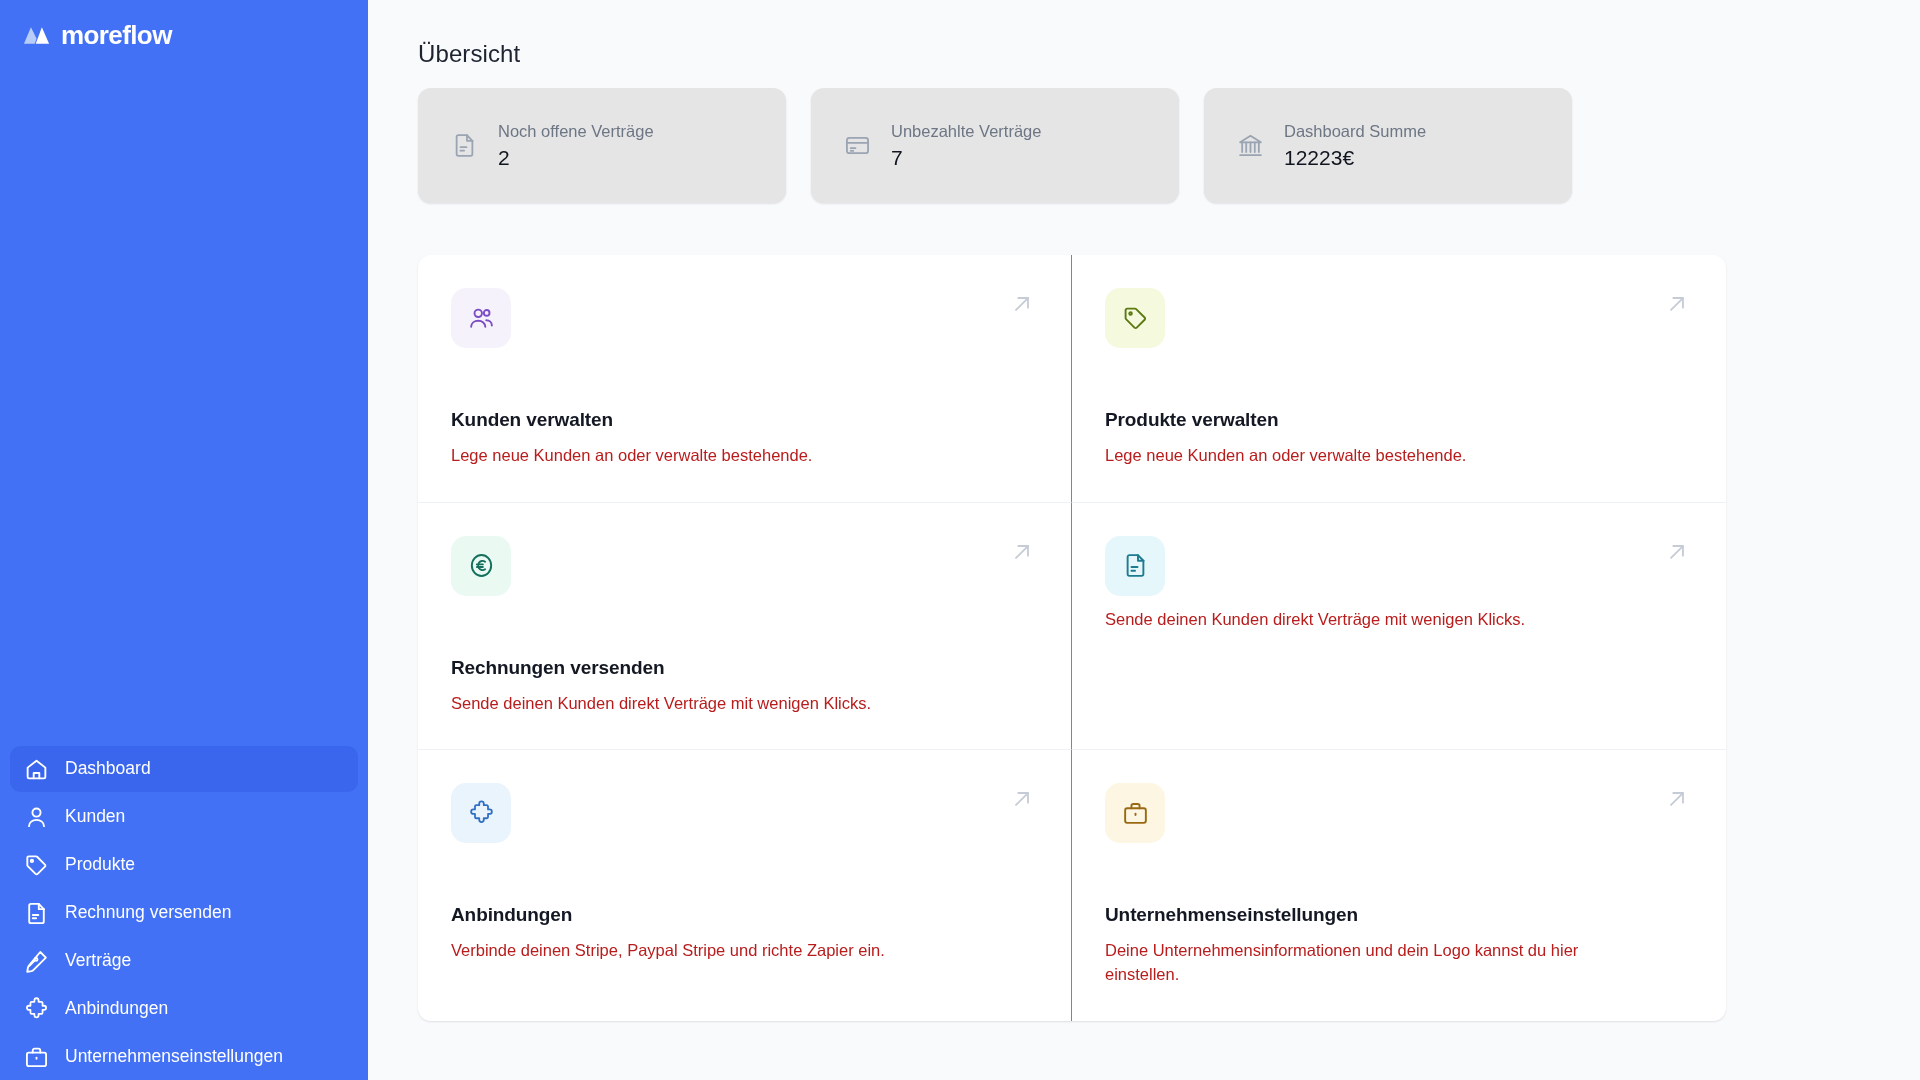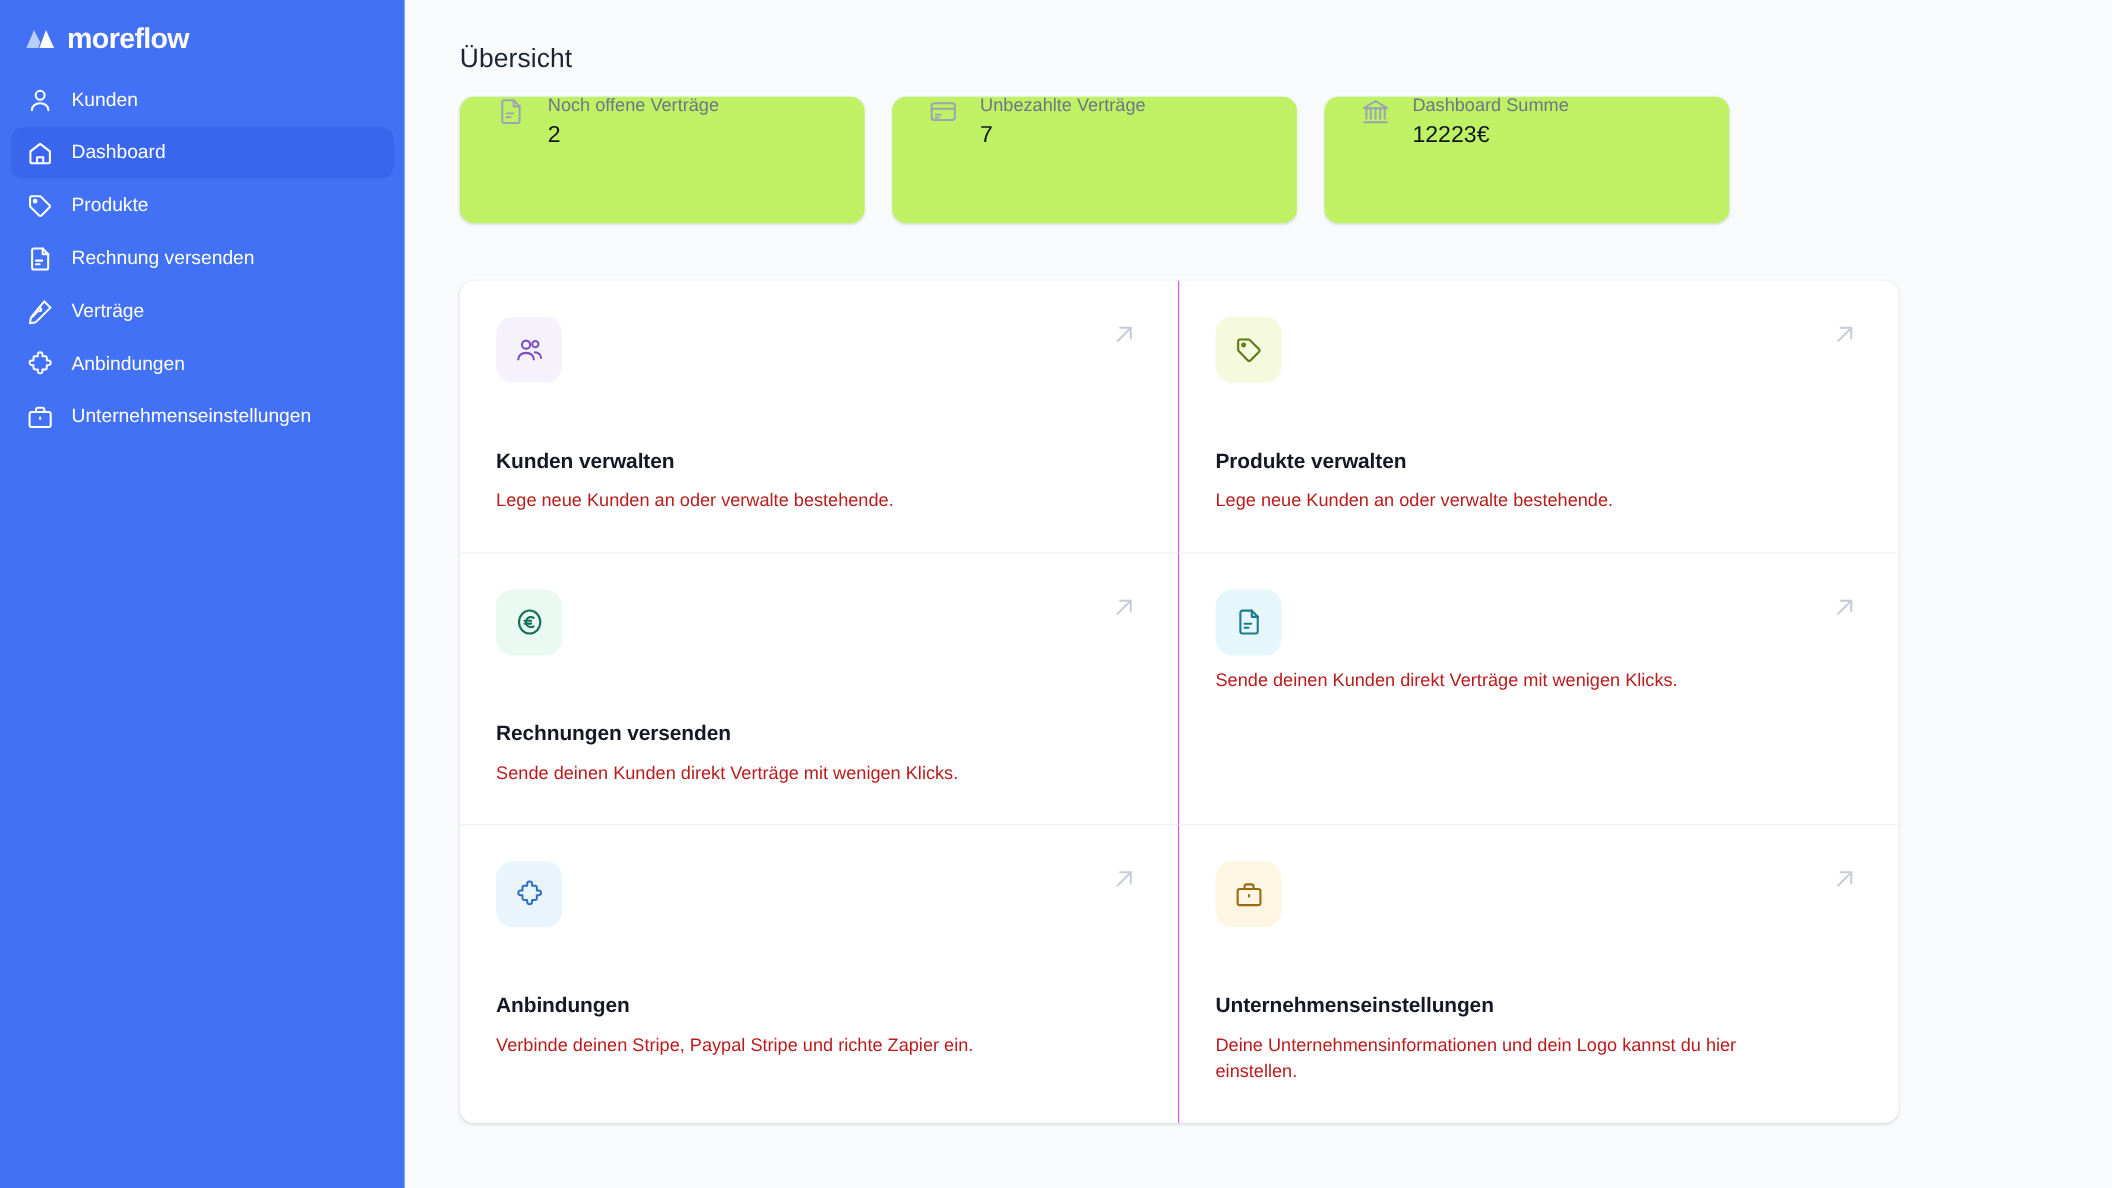--- a/index.html
+++ b/index.html
@@ -10,21 +10,21 @@
     background: #ffffff;
     overflow: hidden;
   }
   .app { display: flex; width: 1920px; height: 1080px; }
 
   
   .sidebar {
     width: 368px; min-width: 368px; height: 1080px;
     background: #4271f5;
     padding: 0 10px;
-    display: flex; flex-direction: column;
+    display: flex; flex-direction: column; justify-content: space-between;
   }
   .logo-wrap {
     display: flex; align-items: center; gap: 9px;
     padding: 22px 0 18px 13px;
   }
   .logo-mark { width: 29px; height: 22px; display: block; flex: none; }
   .logo-text {
     color: #ffffff; font-size: 26px; font-weight: 700;
     letter-spacing: -0.6px; line-height: 1;
   }
@@ -49,24 +49,24 @@
   }
   .page-title {
     font-size: 24px; font-weight: 400; color: #1e2330;
     margin-bottom: 20px; letter-spacing: 0.1px;
   }
 
   
   .stats { display: flex; gap: 25px; margin-bottom: 52px; }
   .stat-card {
     width: 368px; height: 115px;
-    background: #bef264;
+    background: #e5e5e5;
     border-radius: 13px;
     box-shadow: 0 1px 2px rgba(16,24,40,.06), 0 1px 3px rgba(16,24,40,.05);
-    display: flex; gap: 20px;
+    display: flex; align-items: center; gap: 20px;
     padding: 0 28px 0 33px;
   }
   .stat-ico { width: 27px; height: 27px; flex: none; color: #9aa4b2; display:block; }
   .stat-txt { display: flex; flex-direction: column; gap: 7px; }
   .stat-label { font-size: 16.5px; color: #6d7685; line-height: 1; }
   .stat-value { font-size: 21px; color: #11151f; font-weight: 400; line-height: 1; }
 
   
   .grid-panel {
     width: 1308px;
@@ -117,34 +117,34 @@
     <div class="logo-wrap">
       <svg class="logo-mark" viewBox="0 0 30 22" fill="none">
         <path d="M1 20 L8.2 3 L14 14.5 L12.2 20 Z" fill="#b9cdfb"></path>
         <path d="M13.2 20 L19.5 3 L27 20 Z" fill="#ffffff"></path>
       </svg>
       <span class="logo-text">moreflow</span>
     </div>
 
     <nav class="nav">
 
+      <div class="nav-item active">
+        <svg class="nav-ico" viewBox="0 0 24 24" fill="none" stroke="#fff" stroke-width="1.8" stroke-linecap="round" stroke-linejoin="round">
+          <path d="M3.5 10.2 L12 3.6 L20.5 10.2 V19.2 a1.3 1.3 0 0 1-1.3 1.3 H4.8 a1.3 1.3 0 0 1-1.3-1.3 Z"></path>
+          <path d="M9.3 20.5 v-5.2 h5.4 v5.2"></path>
+        </svg>
+        <span class="nav-label">Dashboard</span>
+      </div>
+
       <div class="nav-item">
         <svg class="nav-ico" viewBox="0 0 24 24" fill="none" stroke="#fff" stroke-width="1.8" stroke-linecap="round" stroke-linejoin="round">
           <circle cx="12" cy="7.3" r="3.9"></circle>
           <path d="M4.8 20.3 c0-3.6 3.2-6 7.2-6 s7.2 2.4 7.2 6"></path>
         </svg>
         <span class="nav-label">Kunden</span>
-      </div>
-
-      <div class="nav-item active">
-        <svg class="nav-ico" viewBox="0 0 24 24" fill="none" stroke="#fff" stroke-width="1.8" stroke-linecap="round" stroke-linejoin="round">
-          <path d="M3.5 10.2 L12 3.6 L20.5 10.2 V19.2 a1.3 1.3 0 0 1-1.3 1.3 H4.8 a1.3 1.3 0 0 1-1.3-1.3 Z"></path>
-          <path d="M9.3 20.5 v-5.2 h5.4 v5.2"></path>
-        </svg>
-        <span class="nav-label">Dashboard</span>
       </div>
 
       <div class="nav-item">
         <svg class="nav-ico" viewBox="0 0 24 24" fill="none" stroke="#fff" stroke-width="1.8" stroke-linecap="round" stroke-linejoin="round">
           <path d="M3.2 11.6 V4.6 a1.4 1.4 0 0 1 1.4-1.4 h7 a1.4 1.4 0 0 1 1 .42 l7.5 7.5 a1.4 1.4 0 0 1 0 2 l-7 7 a1.4 1.4 0 0 1-2 0 L3.6 12.6 a1.4 1.4 0 0 1-.4-1Z"></path>
           <circle cx="7.6" cy="7.6" r="1.15"></circle>
         </svg>
         <span class="nav-label">Produkte</span>
       </div>
 

